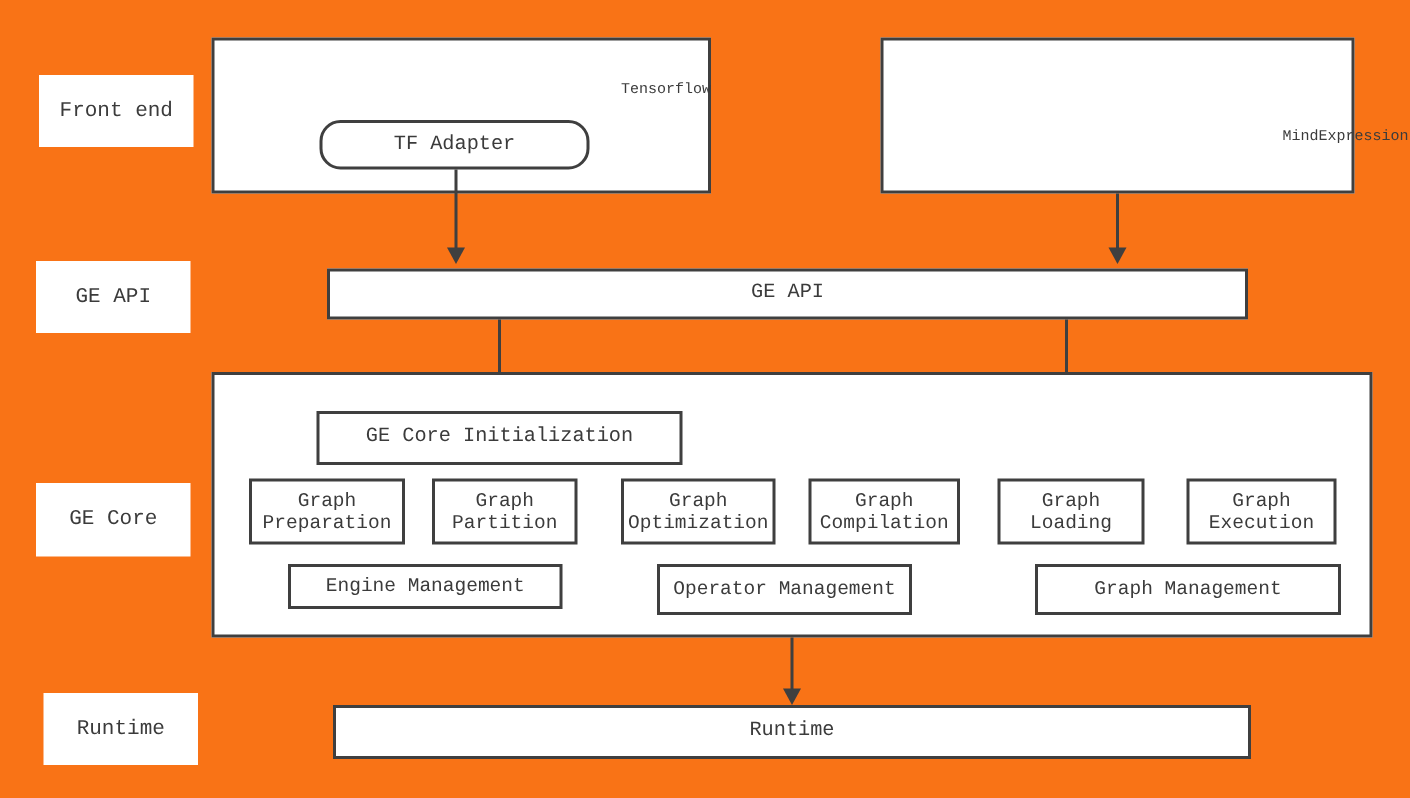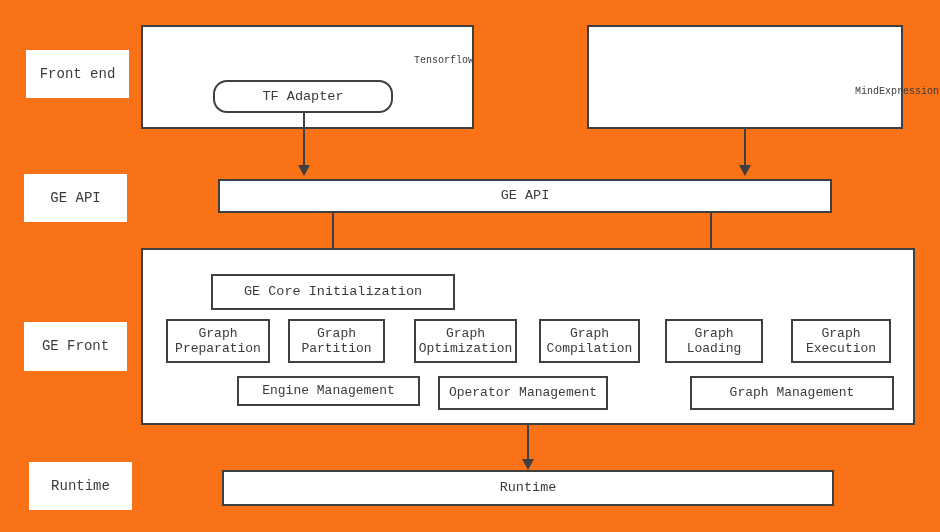--- a/index.html
+++ b/index.html
@@ -82,21 +82,21 @@
 
   <div class="box stage-label" style="left:26px; top:50px; width:103px; height:48px;">
     <span>Front end</span>
   </div>
 
   <div class="box stage-label" style="left:24px; top:174px; width:103px; height:48px;">
     <span>GE API</span>
   </div>
 
   <div class="box stage-label" style="left:24px; top:322px; width:103px; height:49px;">
-    <span>GE Front</span>
+    <span>GE Core</span>
   </div>
 
   <div class="box stage-label" style="left:29px; top:462px; width:103px; height:48px;">
     <span>Runtime</span>
   </div>
 
   <div class="container-box" style="left:141px; top:25px; width:333px; height:104px;"></div>
   <div class="container-title" style="left:141px; top:55px; width:333px;">Tensorflow</div>
 
   <div class="box node" style="left:213px; top:80px; width:180px; height:33px;border-radius:14px;">
@@ -160,21 +160,21 @@
   <div class="box node small-node" style="left:665px; top:319px; width:98px; height:44px;">
     <span>Graph
 Loading</span>
   </div>
 
   <div class="box node small-node" style="left:791px; top:319px; width:100px; height:44px;">
     <span>Graph
 Execution</span>
   </div>
 
-  <div class="box node small-node" style="left:192px; top:376px; width:183px; height:30px;margin-left:45px;">
+  <div class="box node small-node" style="left:192px; top:376px; width:183px; height:30px;">
     <span>Engine Management</span>
   </div>
 
   <div class="box node small-node" style="left:438px; top:376px; width:170px; height:34px;">
     <span>Operator Management</span>
   </div>
 
   <div class="box node small-node" style="left:690px; top:376px; width:204px; height:34px;">
     <span>Graph Management</span>
   </div>

